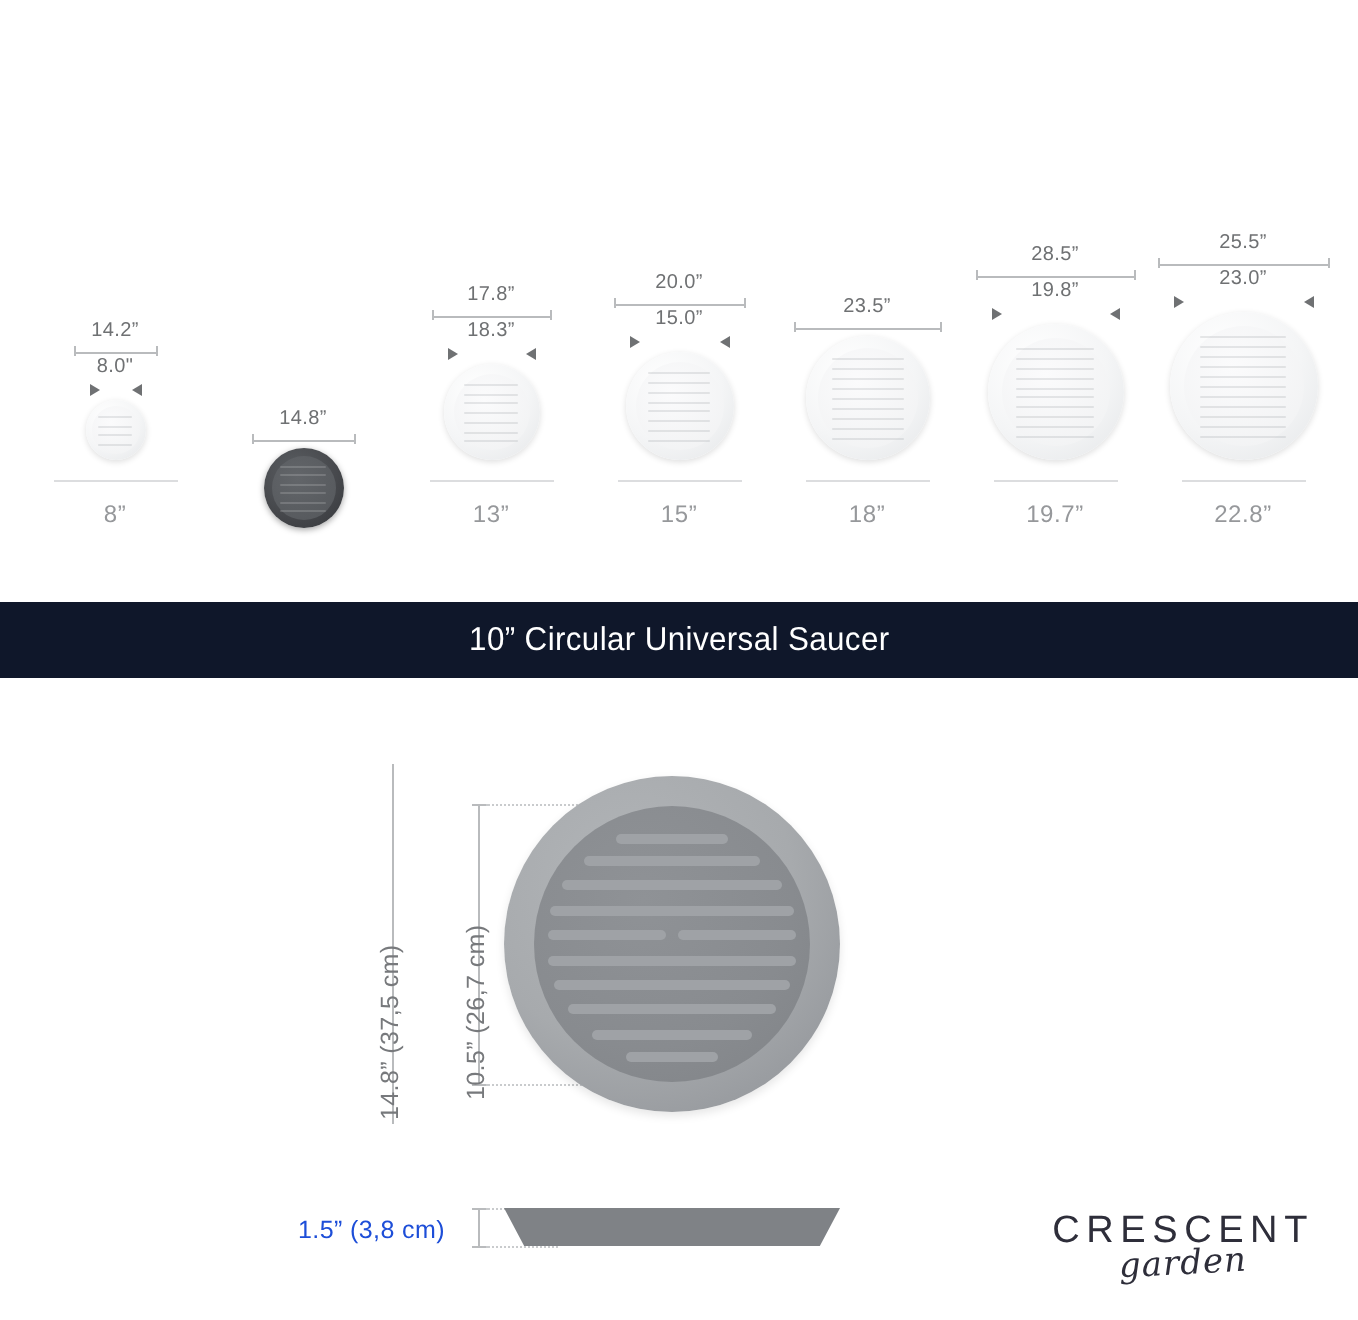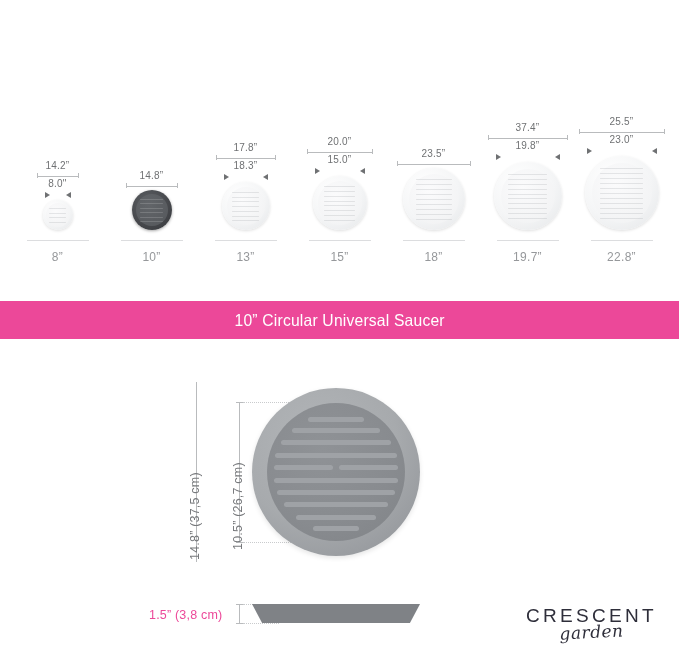--- a/index.html
+++ b/index.html
@@ -131,21 +131,21 @@
     font-size: 12px;
     color: #96989b;
     letter-spacing: 0.3px;
   }
 
   
   .banner {
     position: absolute;
     top: 301px; left: 0;
     width: 679px; height: 38px;
-    background: #ec4899;
+    background: #0f172a;
     display: flex;
     align-items: center;
     justify-content: center;
   }
   .banner-text {
     color: #ffffff;
     font-size: 16.5px;
     letter-spacing: 0.2px;
     transform: scaleX(0.95);
   }
@@ -213,21 +213,21 @@
     position: absolute;
     left: 252px; top: 6px;
     width: 168px; height: 19px;
     background: #7f8286;
     clip-path: polygon(0% 0%, 100% 0%, 94% 100%, 6% 100%);
   }
   .profile-label {
     position: absolute;
     left: 149px; top: 10px;
     font-size: 12.5px;
-    color: #ec4899;
+    color: #1d4ed8;
     letter-spacing: 0.2px;
   }
   .profile-cap {
     position: absolute;
     width: 7px; height: 1px;
     background: #b9bbbd;
   }
 
   
   .logo {
@@ -299,24 +299,20 @@
         <div class="saucer-mini" style="width: 40px; height: 40px;">
           <div class="rim" style="background: radial-gradient(circle at 38% 30%, rgb(90, 93, 97) 0%, rgb(71, 73, 77) 55%, rgb(53, 55, 59) 100%); box-shadow: rgba(0, 0, 0, 0.35) 0px 1px 3px;"></div>
           <div class="inner" style="inset: 4px; background: radial-gradient(circle at 40% 34%, rgb(98, 101, 105) 0%, rgb(84, 87, 91) 100%);">
             <div class="slat" style="top: 5px; background: rgba(255, 255, 255, 0.16);"></div>
             <div class="slat" style="top: 9px; background: rgba(255, 255, 255, 0.16);"></div>
             <div class="slat" style="top: 14px; background: rgba(255, 255, 255, 0.16);"></div>
             <div class="slat" style="top: 18px; background: rgba(255, 255, 255, 0.16);"></div>
             <div class="slat" style="top: 23px; background: rgba(255, 255, 255, 0.16);"></div>
             <div class="slat" style="top: 27px; background: rgba(255, 255, 255, 0.16);"></div>
           </div>
-        </div>
-        <div class="size-label-wrap">
-          <div class="size-rule"></div>
-          <div class="size-label">10”</div>
         </div>
       </div>
       <div class="size-cell">
         <div class="dim-outer">
           <div class="dim-text">17.8”</div>
           <div class="tick-line" style="width: 60px;">
             <span class="cap l"></span>
             <span class="cap r"></span>
           </div>
         </div>
@@ -399,21 +395,21 @@
             <div class="slat" style="top: 45px; background: rgba(150, 155, 160, 0.22);"></div>
           </div>
         </div>
         <div class="size-label-wrap">
           <div class="size-rule"></div>
           <div class="size-label">18”</div>
         </div>
       </div>
       <div class="size-cell">
         <div class="dim-outer">
-          <div class="dim-text">37.4”</div>
+          <div class="dim-text">28.5”</div>
           <div class="tick-line" style="width: 80px;">
             <span class="cap l"></span>
             <span class="cap r"></span>
           </div>
         </div>
         <div class="dim-inner">
           <div class="dim-text inner">19.8”</div>
           <div class="arrow-row" style="width: 64px;">
             <span class="tri right"></span>
             <span class="tri left"></span>

